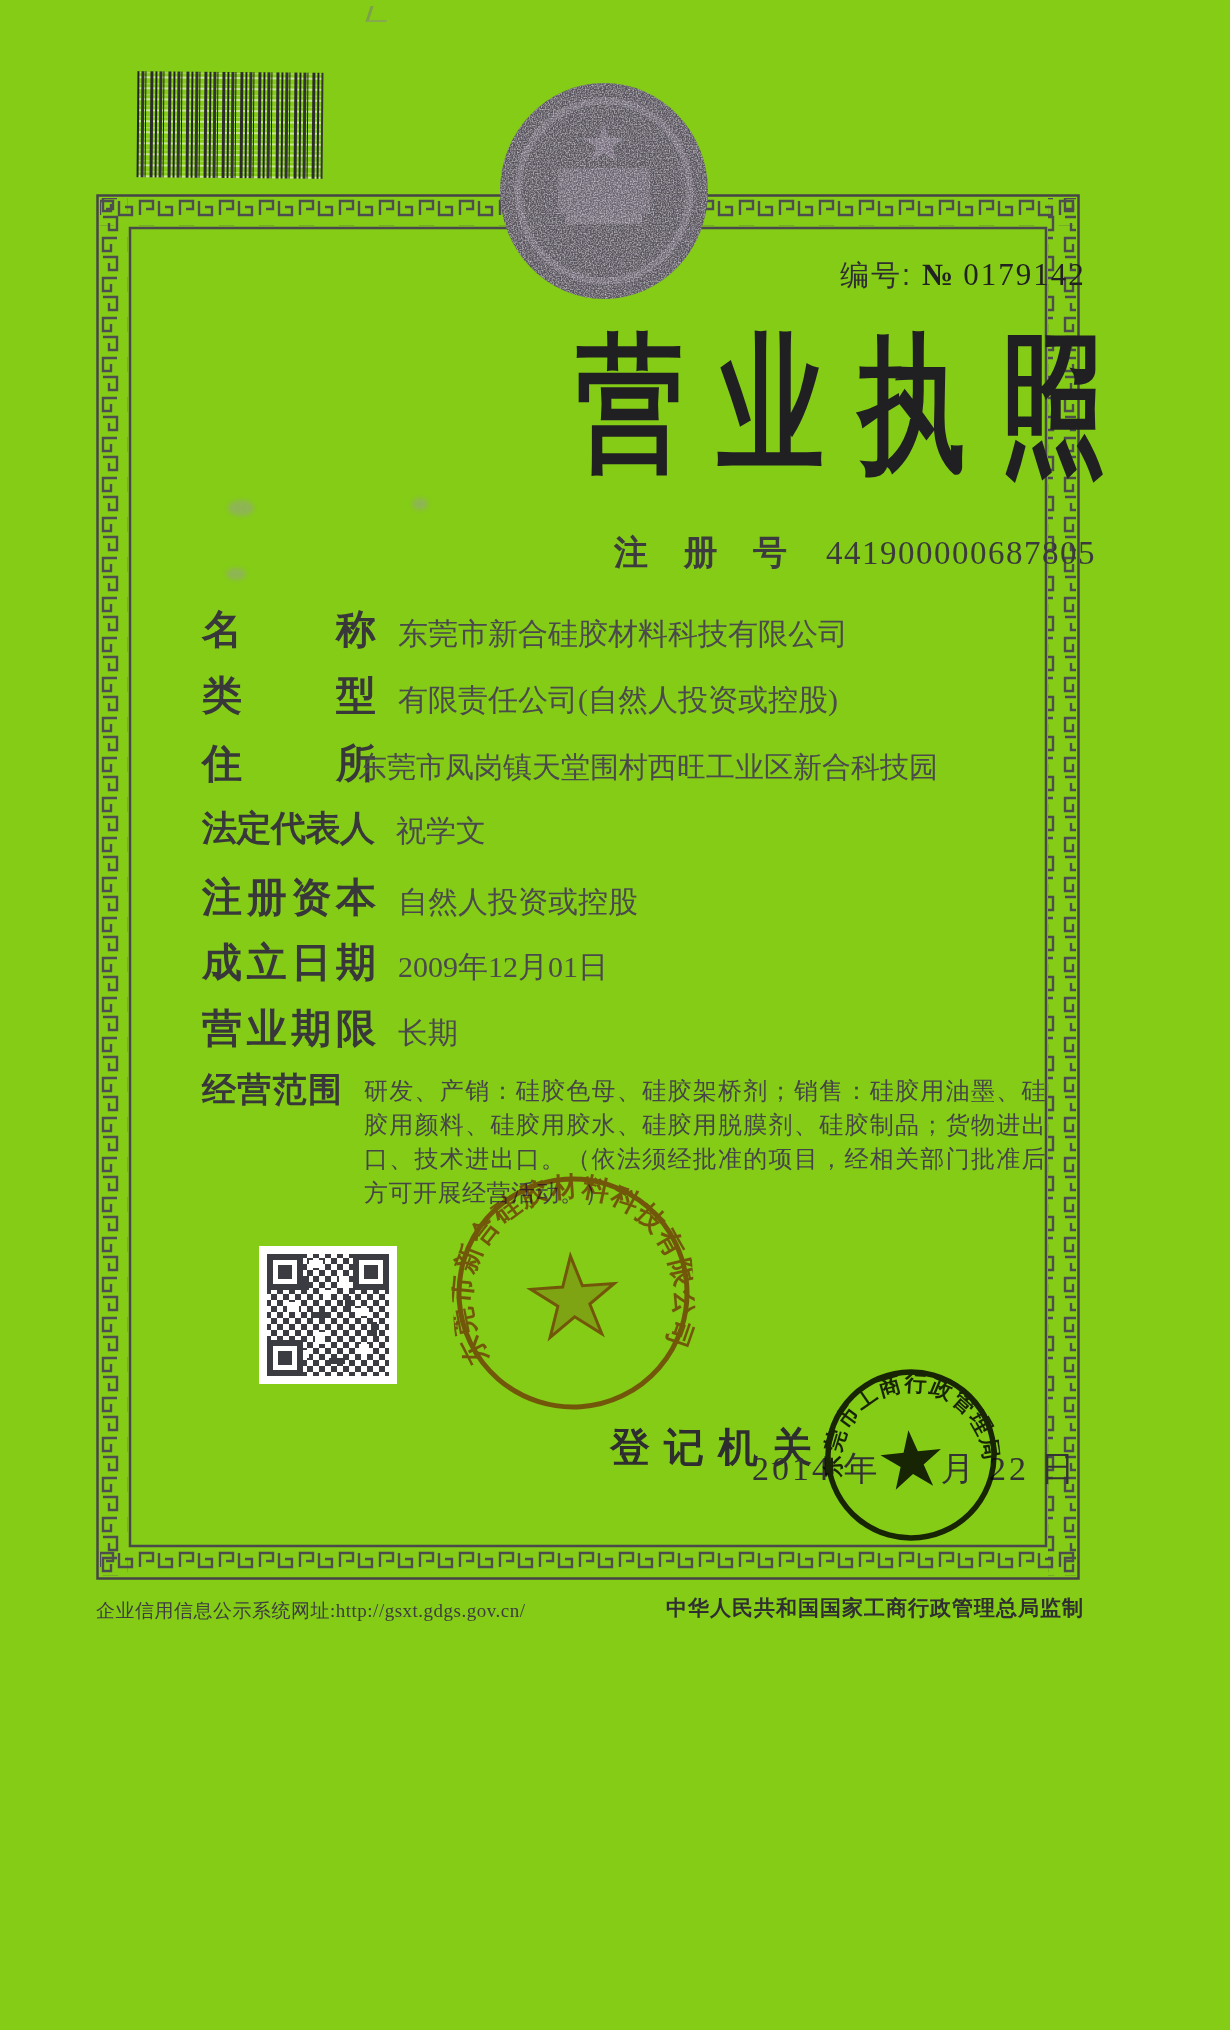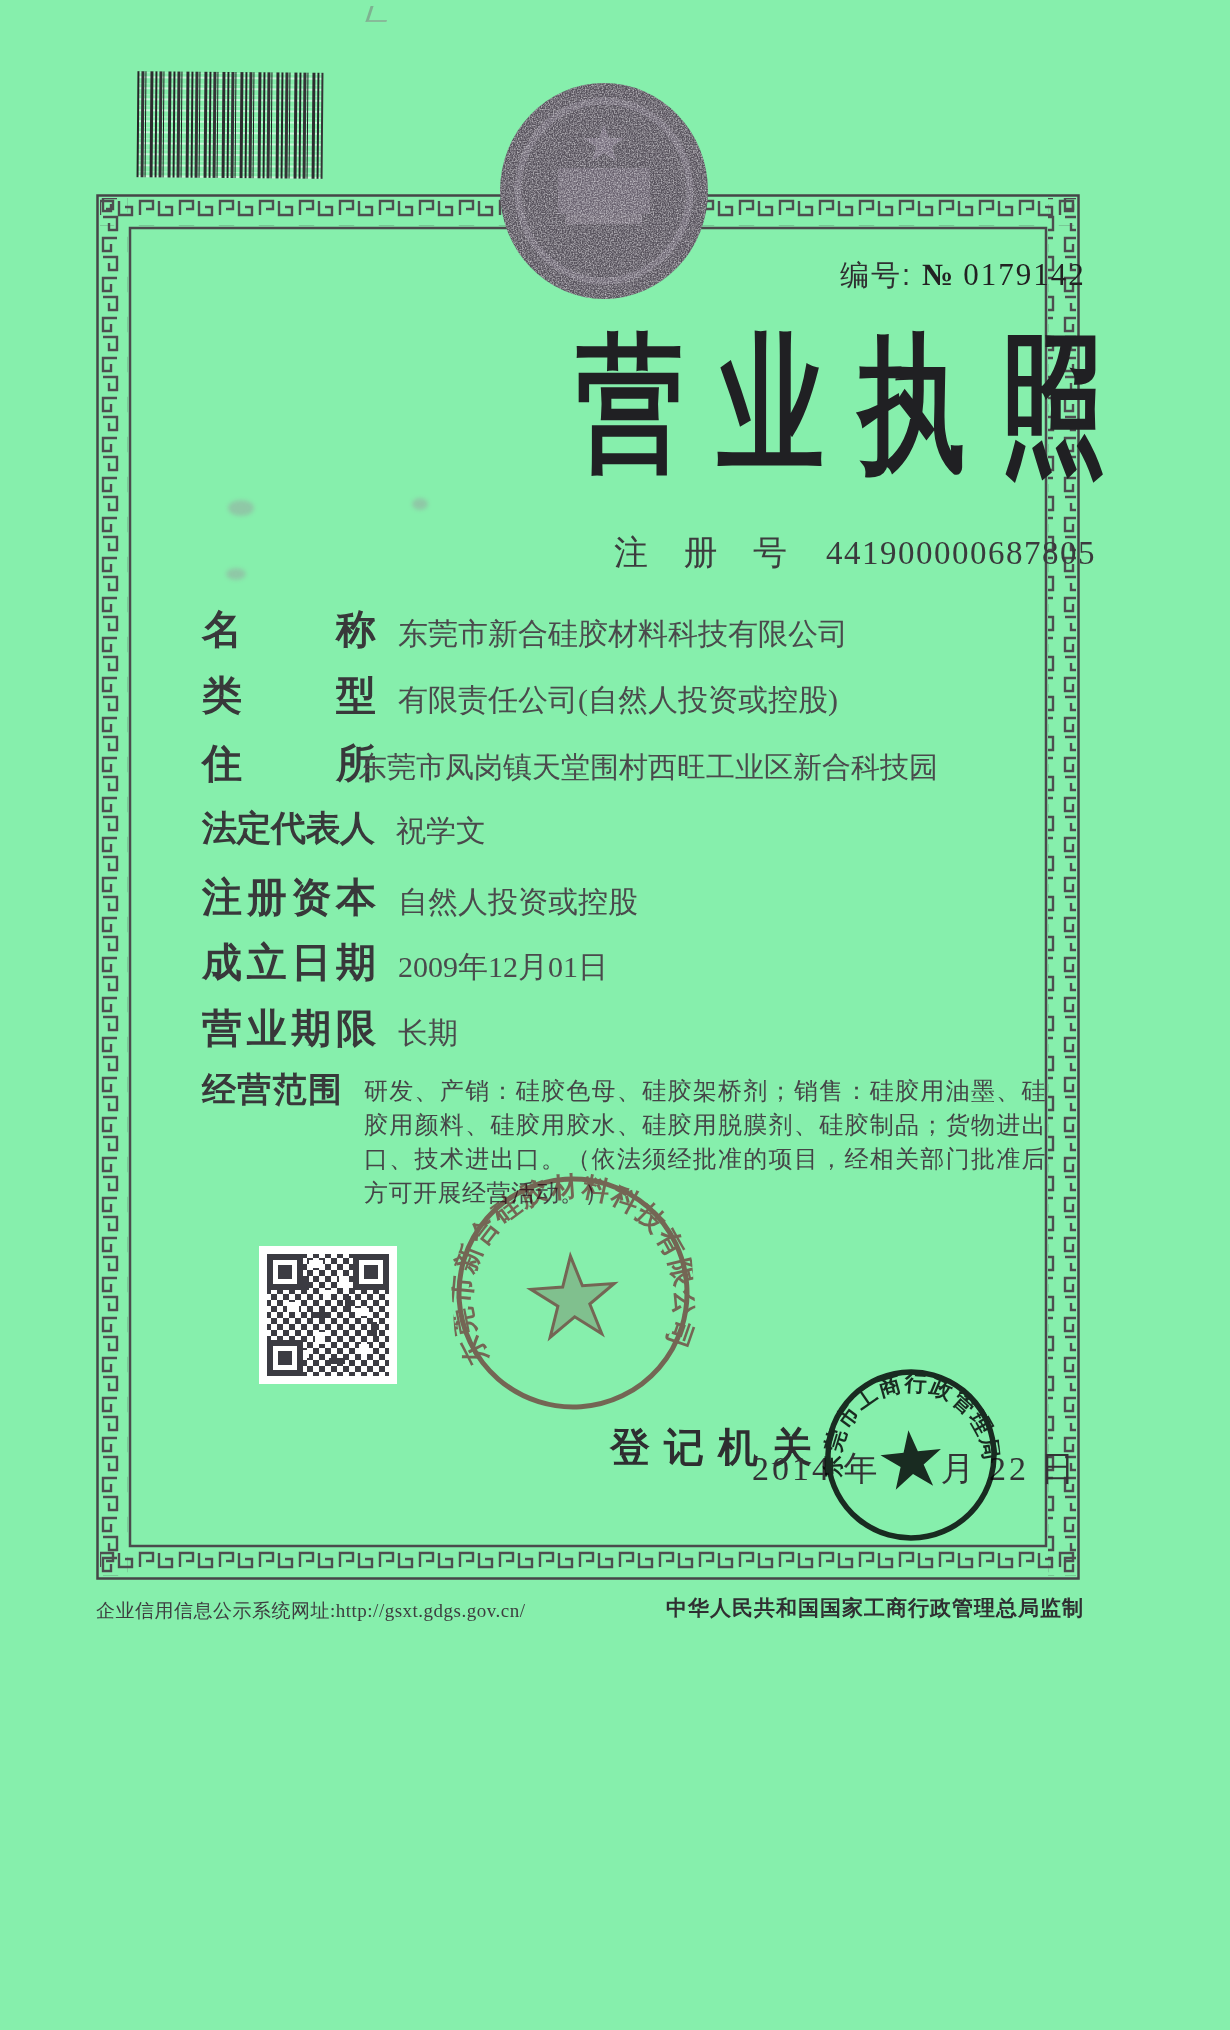--- a/index.html
+++ b/index.html
@@ -1,17 +1,17 @@
 <!DOCTYPE html>
 <html><head>
 <meta charset="utf-8">
 <style>
   html,body{margin:0;padding:0;background:#ffffff;}
   body{font-family:"Liberation Sans",sans-serif;}
-  #page{position:relative;width:1230px;height:2030px;background:#86efac;overflow:hidden;color:#333;}
+  #page{position:relative;width:1230px;height:2030px;background:#84cc16;overflow:hidden;color:#333;}
 
   
   .smudge{position:absolute;background:#9a9aa0;border-radius:50%;filter:blur(2px);opacity:.45;}
   .topmark{position:absolute;left:368px;top:6px;width:18px;height:14px;border-left:3px solid #777;border-bottom:2px solid #888;opacity:.5;transform:skewX(-18deg);}
 
   
   .barcode{position:absolute;left:137px;top:72px;width:186px;height:106px;
     background:
       repeating-linear-gradient(90deg,#2c2c2e 0 2px,transparent 2px 4px,#3a3a3c 4px 7px,transparent 7px 8px,#242426 8px 9px,transparent 9px 13px,#333335 13px 16px,transparent 16px 18px),
       repeating-linear-gradient(0deg,rgba(255,255,255,.55) 0 2px,transparent 2px 5px,rgba(255,255,255,.35) 5px 6px,transparent 6px 11px);
@@ -30,21 +30,21 @@
   .serial .num{font-family:"Liberation Serif",serif;font-size:31px;color:#222;letter-spacing:2px;}
 
   
   .title{position:absolute;left:96px;top:330px;width:1158px;text-align:right;z-index:2;}
   .title .t{display:inline-block;font-size:148px;line-height:1;font-weight:900;color:#252527;
     letter-spacing:48px;text-indent:24px;transform:scaleX(.72);transform-origin:50% 50%;
     font-family:"Liberation Sans",sans-serif;filter:contrast(1.05);}
 
   
   .regline{position:absolute;left:614px;top:530px;display:flex;align-items:baseline;gap:26px;z-index:2;}
-  .regline .lbl{font-size:34px;font-weight:400;color:#3c3c3e;letter-spacing:13px;}
+  .regline .lbl{font-size:34px;font-weight:700;color:#3c3c3e;letter-spacing:13px;}
   .regline .num{font-family:Liberation Serif, serif;font-size:33px;color:#3a3a3c;letter-spacing:1.5px;}
 
   
   .row{position:absolute;left:202px;display:flex;align-items:flex-end;z-index:2;}
   .row .dist{display:flex;justify-content:space-between;width:174px;font-size:40px;line-height:1.05;
     font-weight:600;color:#38383a;flex:none;}
   .row.squeeze .dist{width:172px;font-size:35px;letter-spacing:-1px;}
   .row.scope-row{align-items:flex-start;}
   .row.scope-row .dist{width:140px;font-size:34px;}
   .row .val{font-family:"Liberation Serif",serif;font-size:30px;line-height:1.1;color:#4a4a4c;margin-left:22px;}

